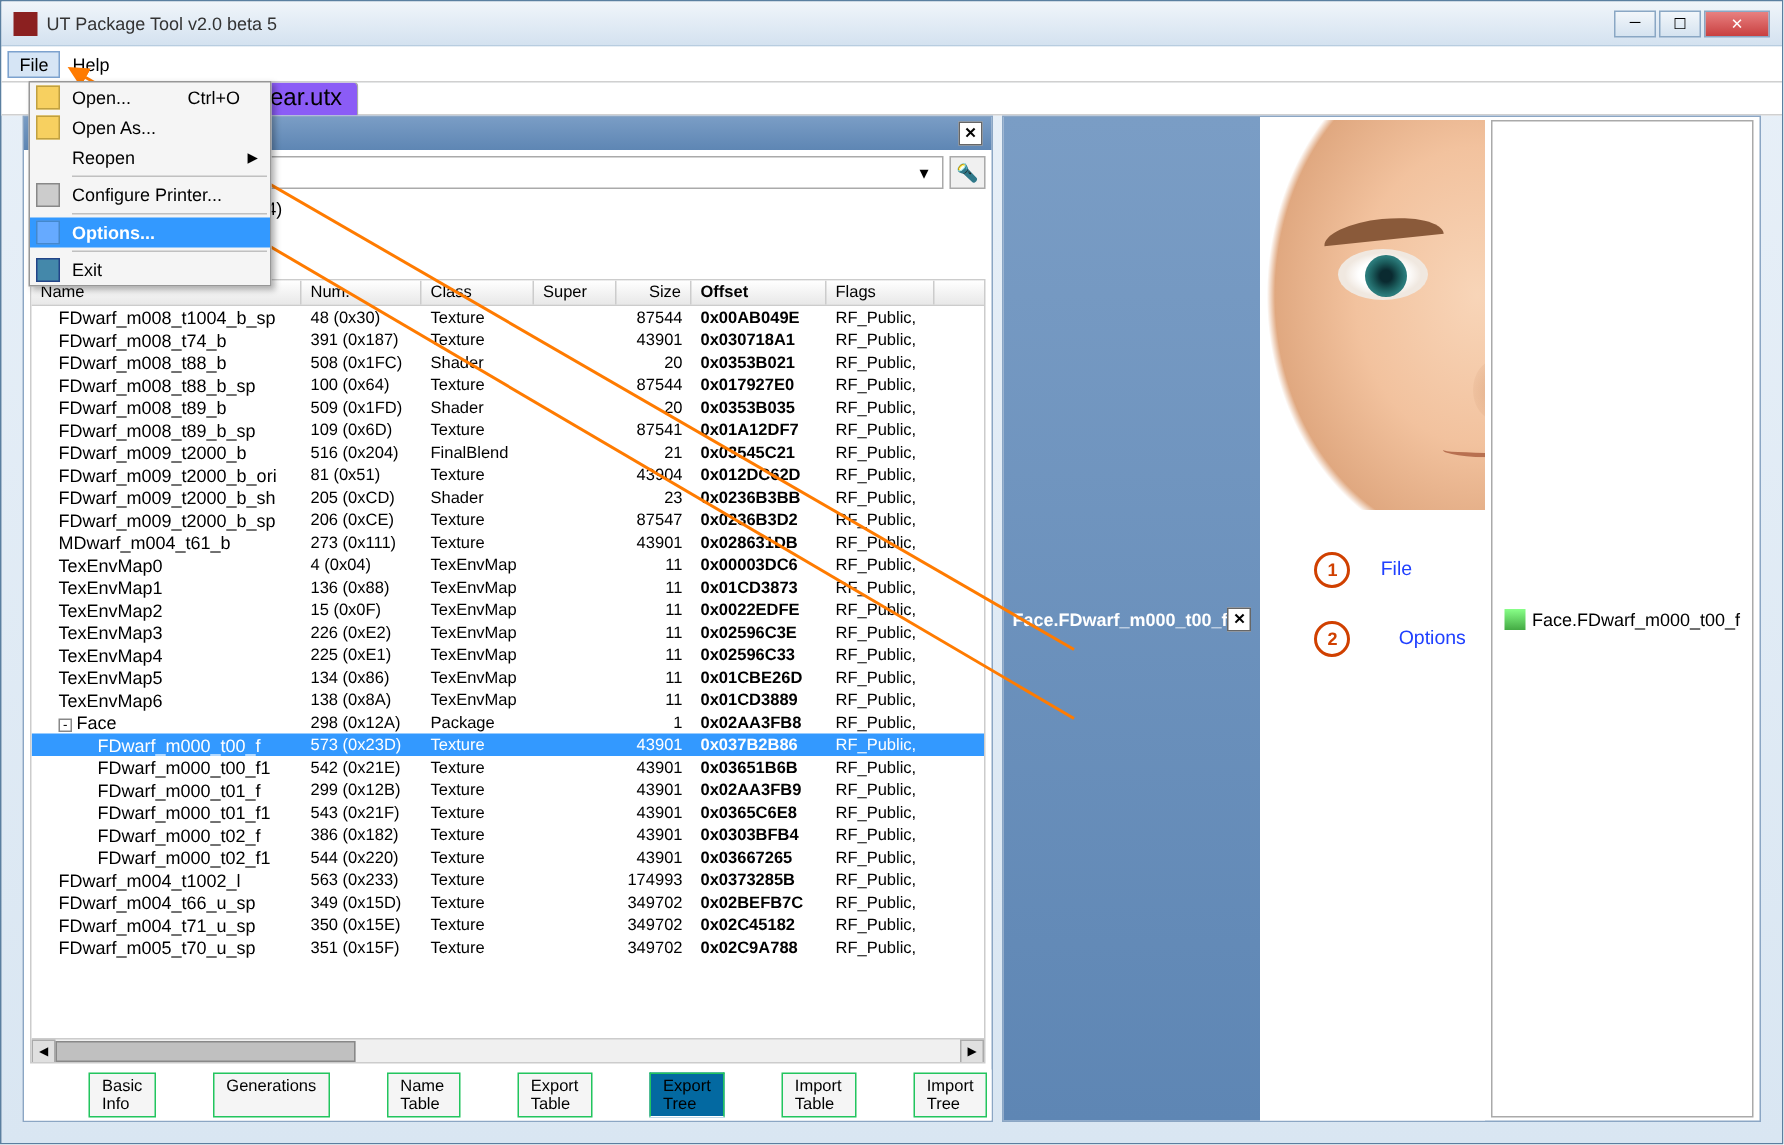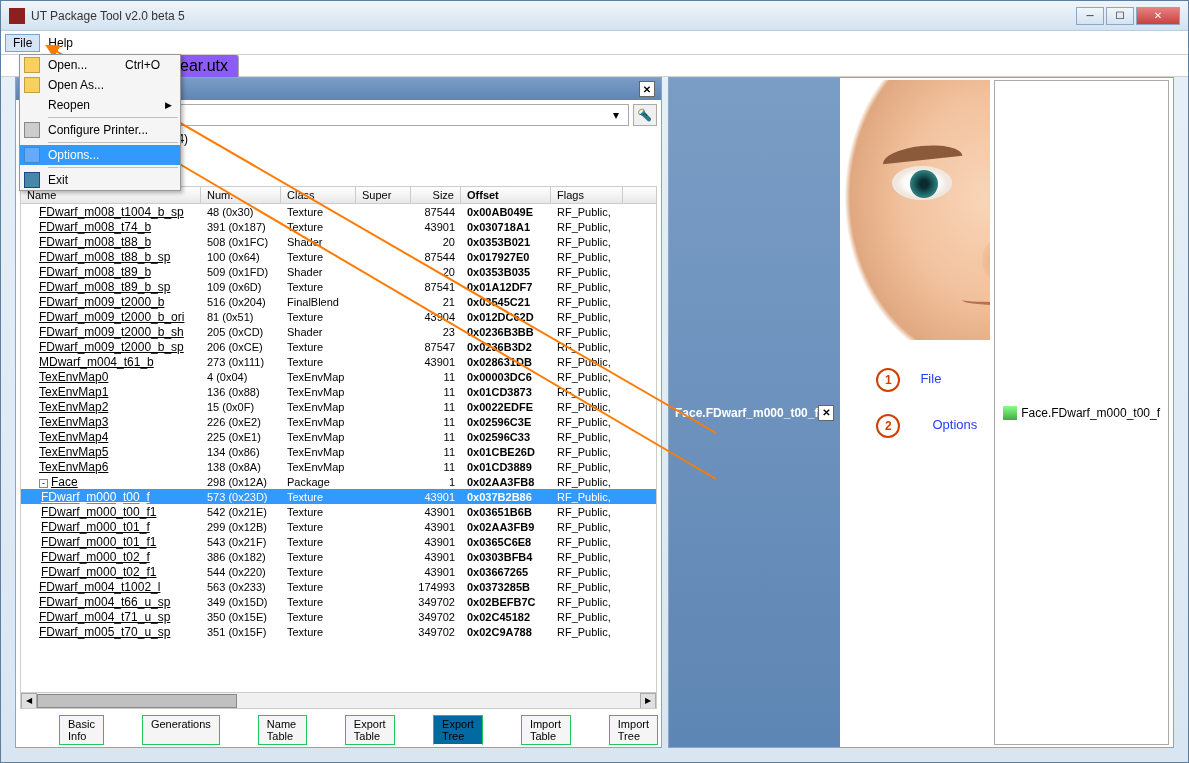--- a/index.html
+++ b/index.html
@@ -15,21 +15,21 @@
   .win-btn.close { background: linear-gradient(#e88080,#c84040); color: #fff; width: 44px; }
   
   
   .menubar { height: 24px; background: #fff; display: flex; align-items: center; padding: 0 4px; border-bottom: 1px solid #d0d0d0; position: relative; }
   .menubar .menu-item { padding: 2px 8px; cursor: pointer; }
   .menubar .menu-item.open { background: #d6e5f5; border: 1px solid #7da2ce; padding: 1px 7px; }
   
   
   .dropdown { position: absolute; top: 53px; left: 18px; width: 162px; background: #f5f5f5; border: 1px solid #979797; box-shadow: 2px 2px 4px rgba(0,0,0,0.3); z-index: 100; }
   .dropdown .dd-item { display: flex; align-items: center; padding: 3px 4px 3px 28px; position: relative; cursor: pointer; }
-  .dropdown .dd-item:hover, .dropdown .dd-item.highlight { background: #3399ff; color: #fff; }
+  .dropdown .dd-item:hover, .dropdown .dd-item.highlight { background: #3399ff; color: #fff; font-weight: bold; }
   .dropdown .dd-item .shortcut { position: absolute; right: 20px; }
   .dropdown .dd-item .arrow { position: absolute; right: 8px; font-size: 9px; }
   .dropdown .dd-sep { height: 1px; background: #c0c0c0; margin: 2px 2px 2px 28px; }
   .dropdown .dd-icon { position: absolute; left: 4px; width: 16px; height: 16px; }
   
   
   .file-tab-bar { background: #fff; border-bottom: 1px solid #d0d0d0; height: 22px; display: flex; align-items: flex-end; padding-left: 8px; }
   .file-tab { border: 1px solid #aaa; border-bottom: none; padding: 2px 10px; background: #8b5cf6; border-radius: 4px 4px 0 0; margin-bottom: -1px; font-size: 16px; }
   
   
@@ -49,22 +49,22 @@
   
   
   .table-container { flex: 1; overflow: hidden; border: 1px solid #ccc; margin: 4px; display:flex; flex-direction:column; }
   .table-head { display: flex; background: linear-gradient(#fff,#e8e8e8); border-bottom: 1px solid #ccc; }
   .th, .td { padding: 2px 6px; overflow: hidden; white-space: nowrap; text-overflow: clip; font-size: 11px; }
   .th { border-right: 1px solid #ccc; cursor: pointer; }
   .col-name { width: 180px; } .col-num { width: 80px; } .col-class { width: 75px; } .col-super { width: 55px; } .col-size { width: 50px; text-align: right; } .col-offset { width: 90px; font-weight: bold; } .col-flags { width: 72px; }
   .table-body { flex:1; overflow-y: scroll; overflow-x: scroll; }
   .tr { display: flex; height: 15px; align-items: center; }
   .tr.selected { background: #3399ff; color: #fff; }
-  .td.col-name { padding-left: 18px; text-decoration: underline; }
-  .td.col-name.l2 { padding-left: 20px; }
+  .td.col-name { padding-left: 18px; }
+  .td.col-name.l2 { padding-left: 44px; }
   .tree-toggle { display:inline-block; width:9px; height:9px; border:1px solid #888; text-align:center; line-height:7px; font-size:9px; margin-right:3px; }
   
   
   .hscroll { height: 16px; background: #f0f0f0; border-top: 1px solid #ccc; display:flex; align-items:center; }
   .hscroll .sbtn { width: 16px; height:16px; background: #e0e0e0; border: 1px solid #aaa; display:flex; align-items:center; justify-content:center; font-size:8px; }
   .hscroll .thumb { width: 200px; height: 14px; background: #c0c0c0; border:1px solid #888; margin-left: 0; }
   
   
   .bottom-tabs { display: flex; padding: 2px 4px; background: #fff; }
   .btab { border: 1px solid #22c55e; padding: 2px 8px; font-size: 11px; background: #f5f5f5; cursor: pointer; margin-right:-1px;margin-left:39px; }

